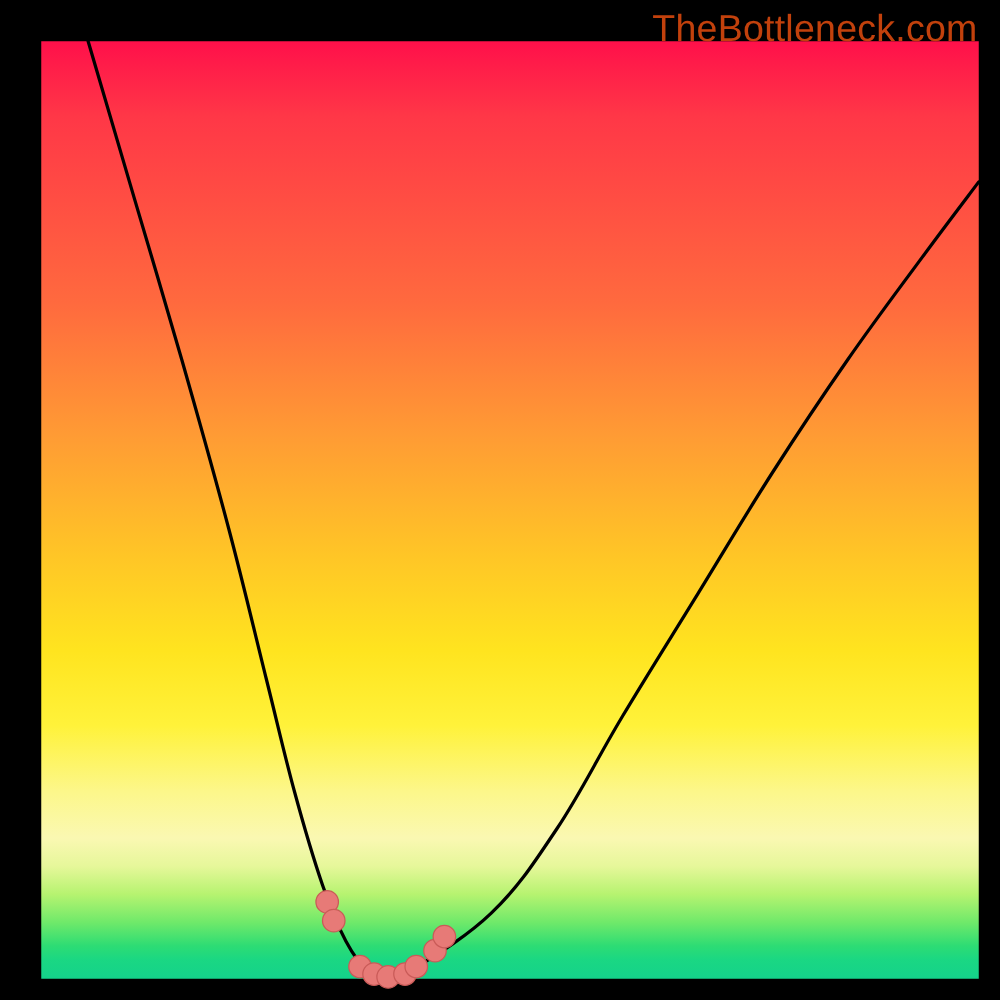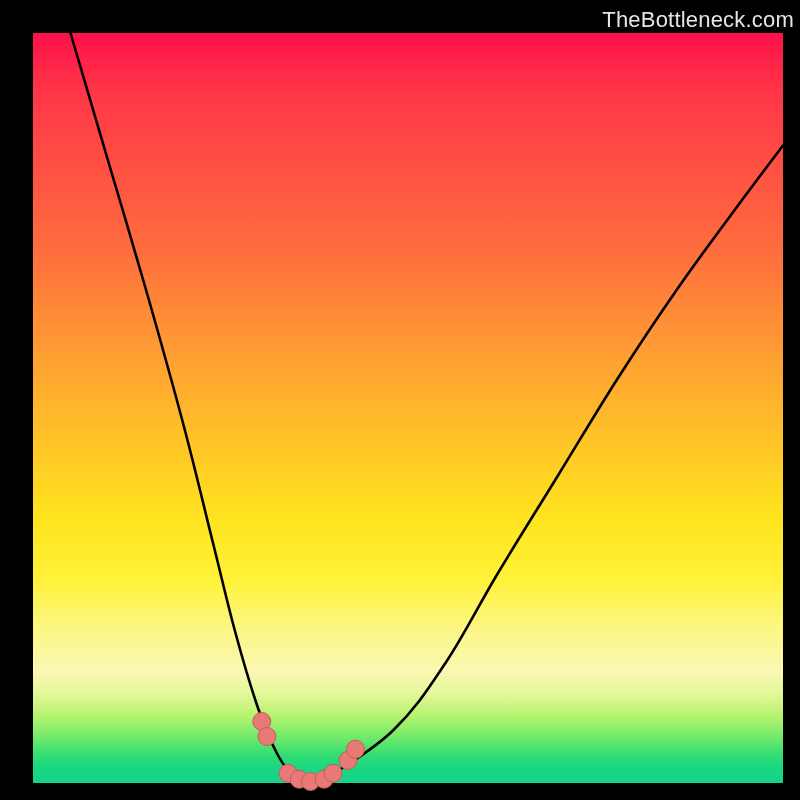--- a/index.html
+++ b/index.html
@@ -40,25 +40,25 @@
       #e6f79a 88%,
       #b6f370 91%,
       #6fe96a 94%,
       #2ddc74 96.5%,
       #1ad783 98%,
       #14d28b 100%
     );
   }
   .watermark {
     position: absolute;
-    right: 6px;
+    right: 18px;
     top: 7px;
-    font-size: 22px;
+    font-size: 30px;
     font-weight: 400;
-    color: #e5e5e5;
+    color: #c2410c;
     letter-spacing: 0.2px;
     z-index: 5;
     user-select: none;
   }
   svg.curves {
     position: absolute;
     left: 0;
     top: 0;
     width: 750px;
     height: 750px;

